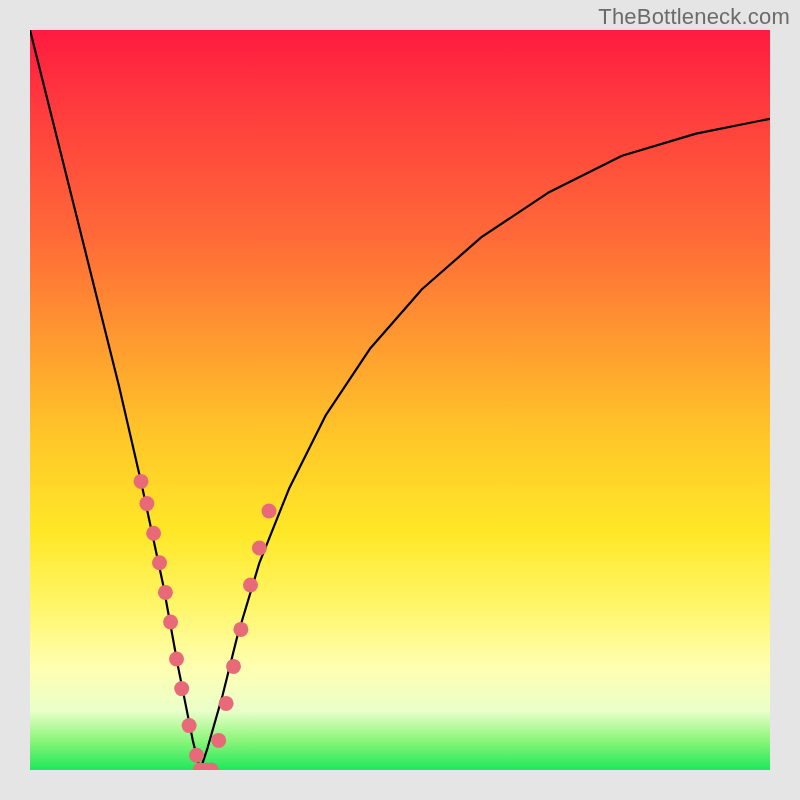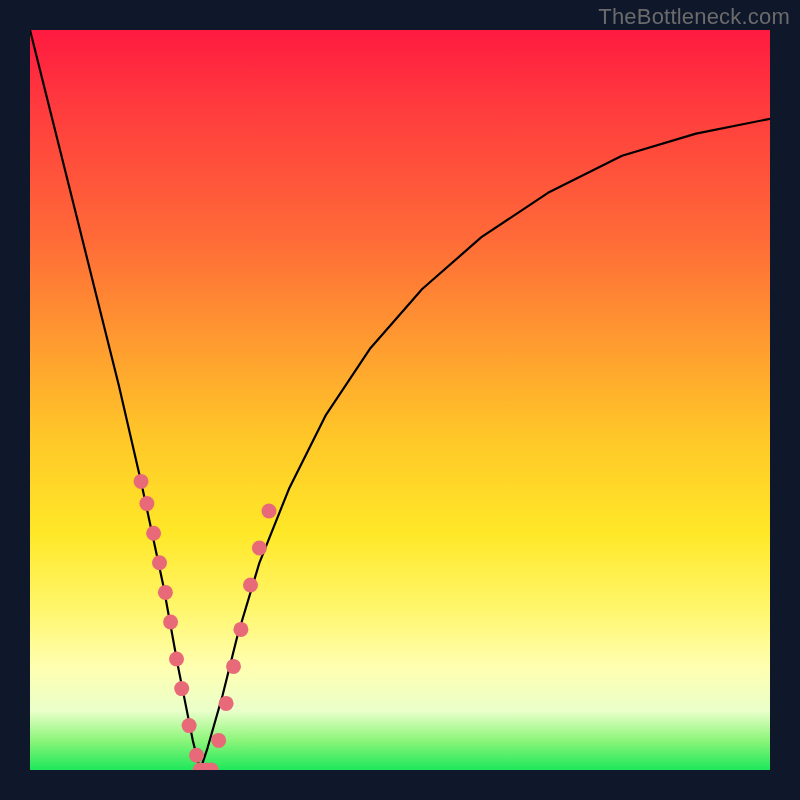--- a/index.html
+++ b/index.html
@@ -8,21 +8,21 @@
     width: 800px;
     height: 800px;
     overflow: hidden;
     background: #000;
     font-family: Arial, Helvetica, sans-serif;
   }
   .frame {
     position: relative;
     width: 800px;
     height: 800px;
-    background: #0f172a;
+    background: #e5e5e5;
   }
   .plot {
     position: absolute;
     left: 30px;
     top: 30px;
     width: 740px;
     height: 740px;
     
     background: linear-gradient(
       to bottom,

